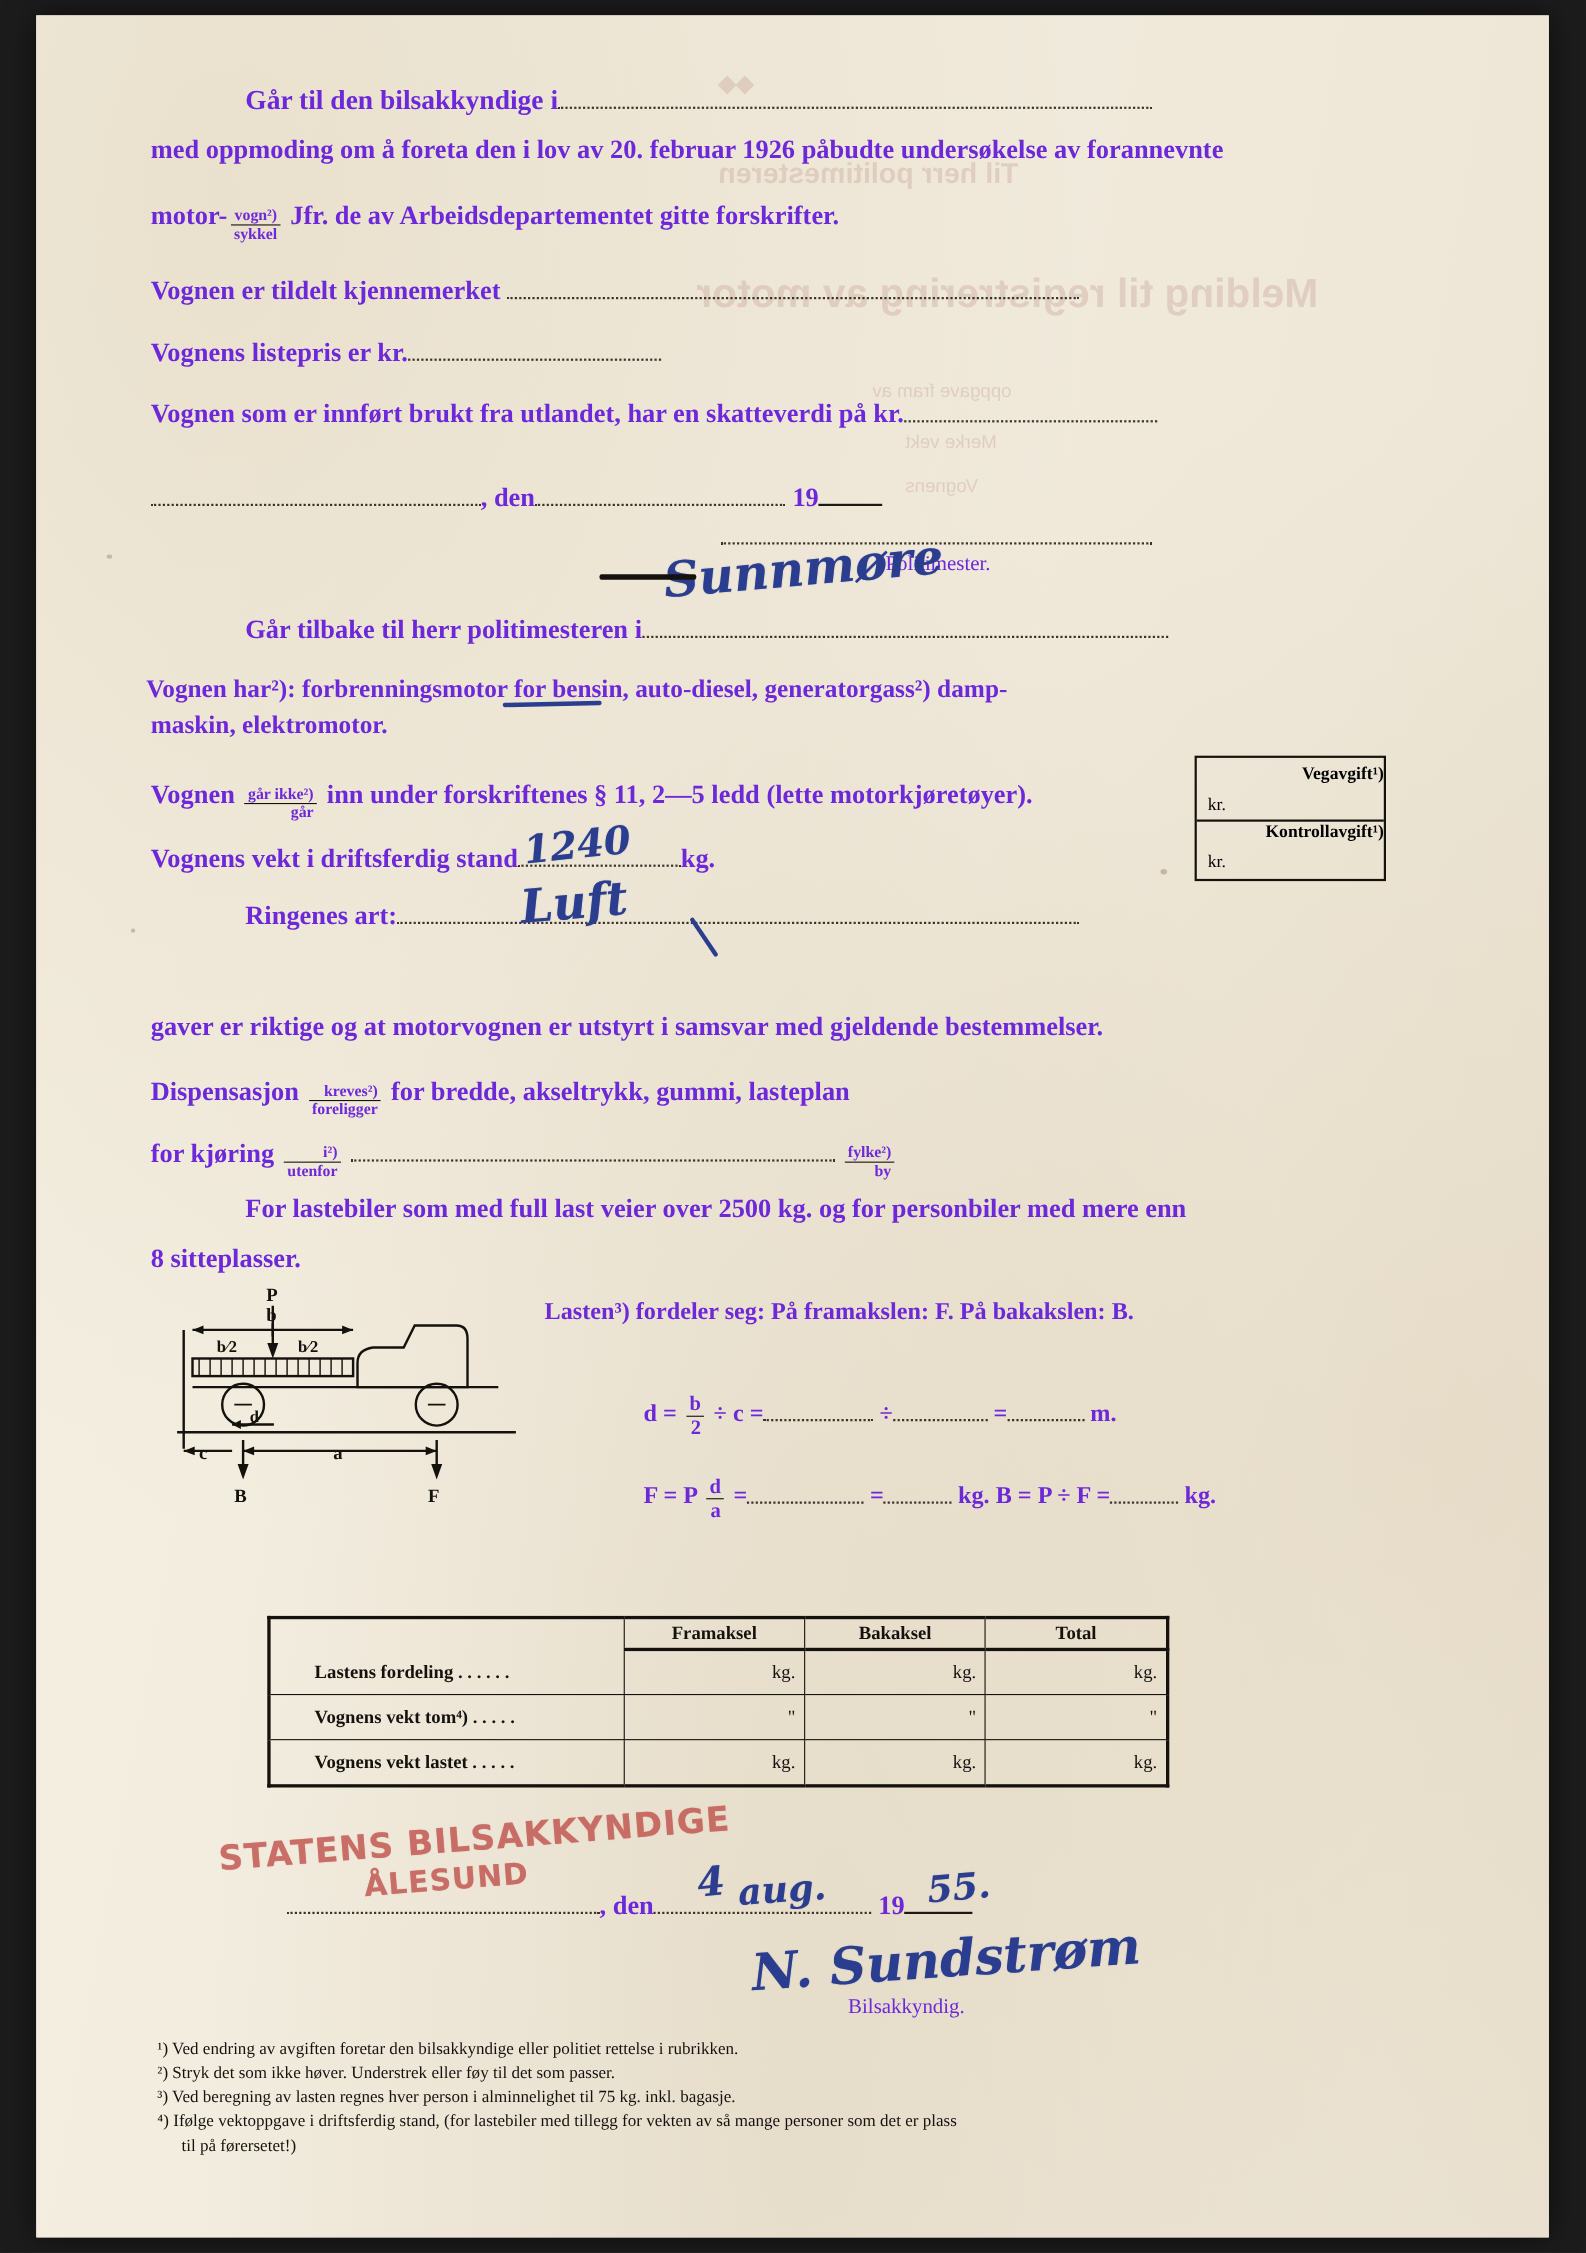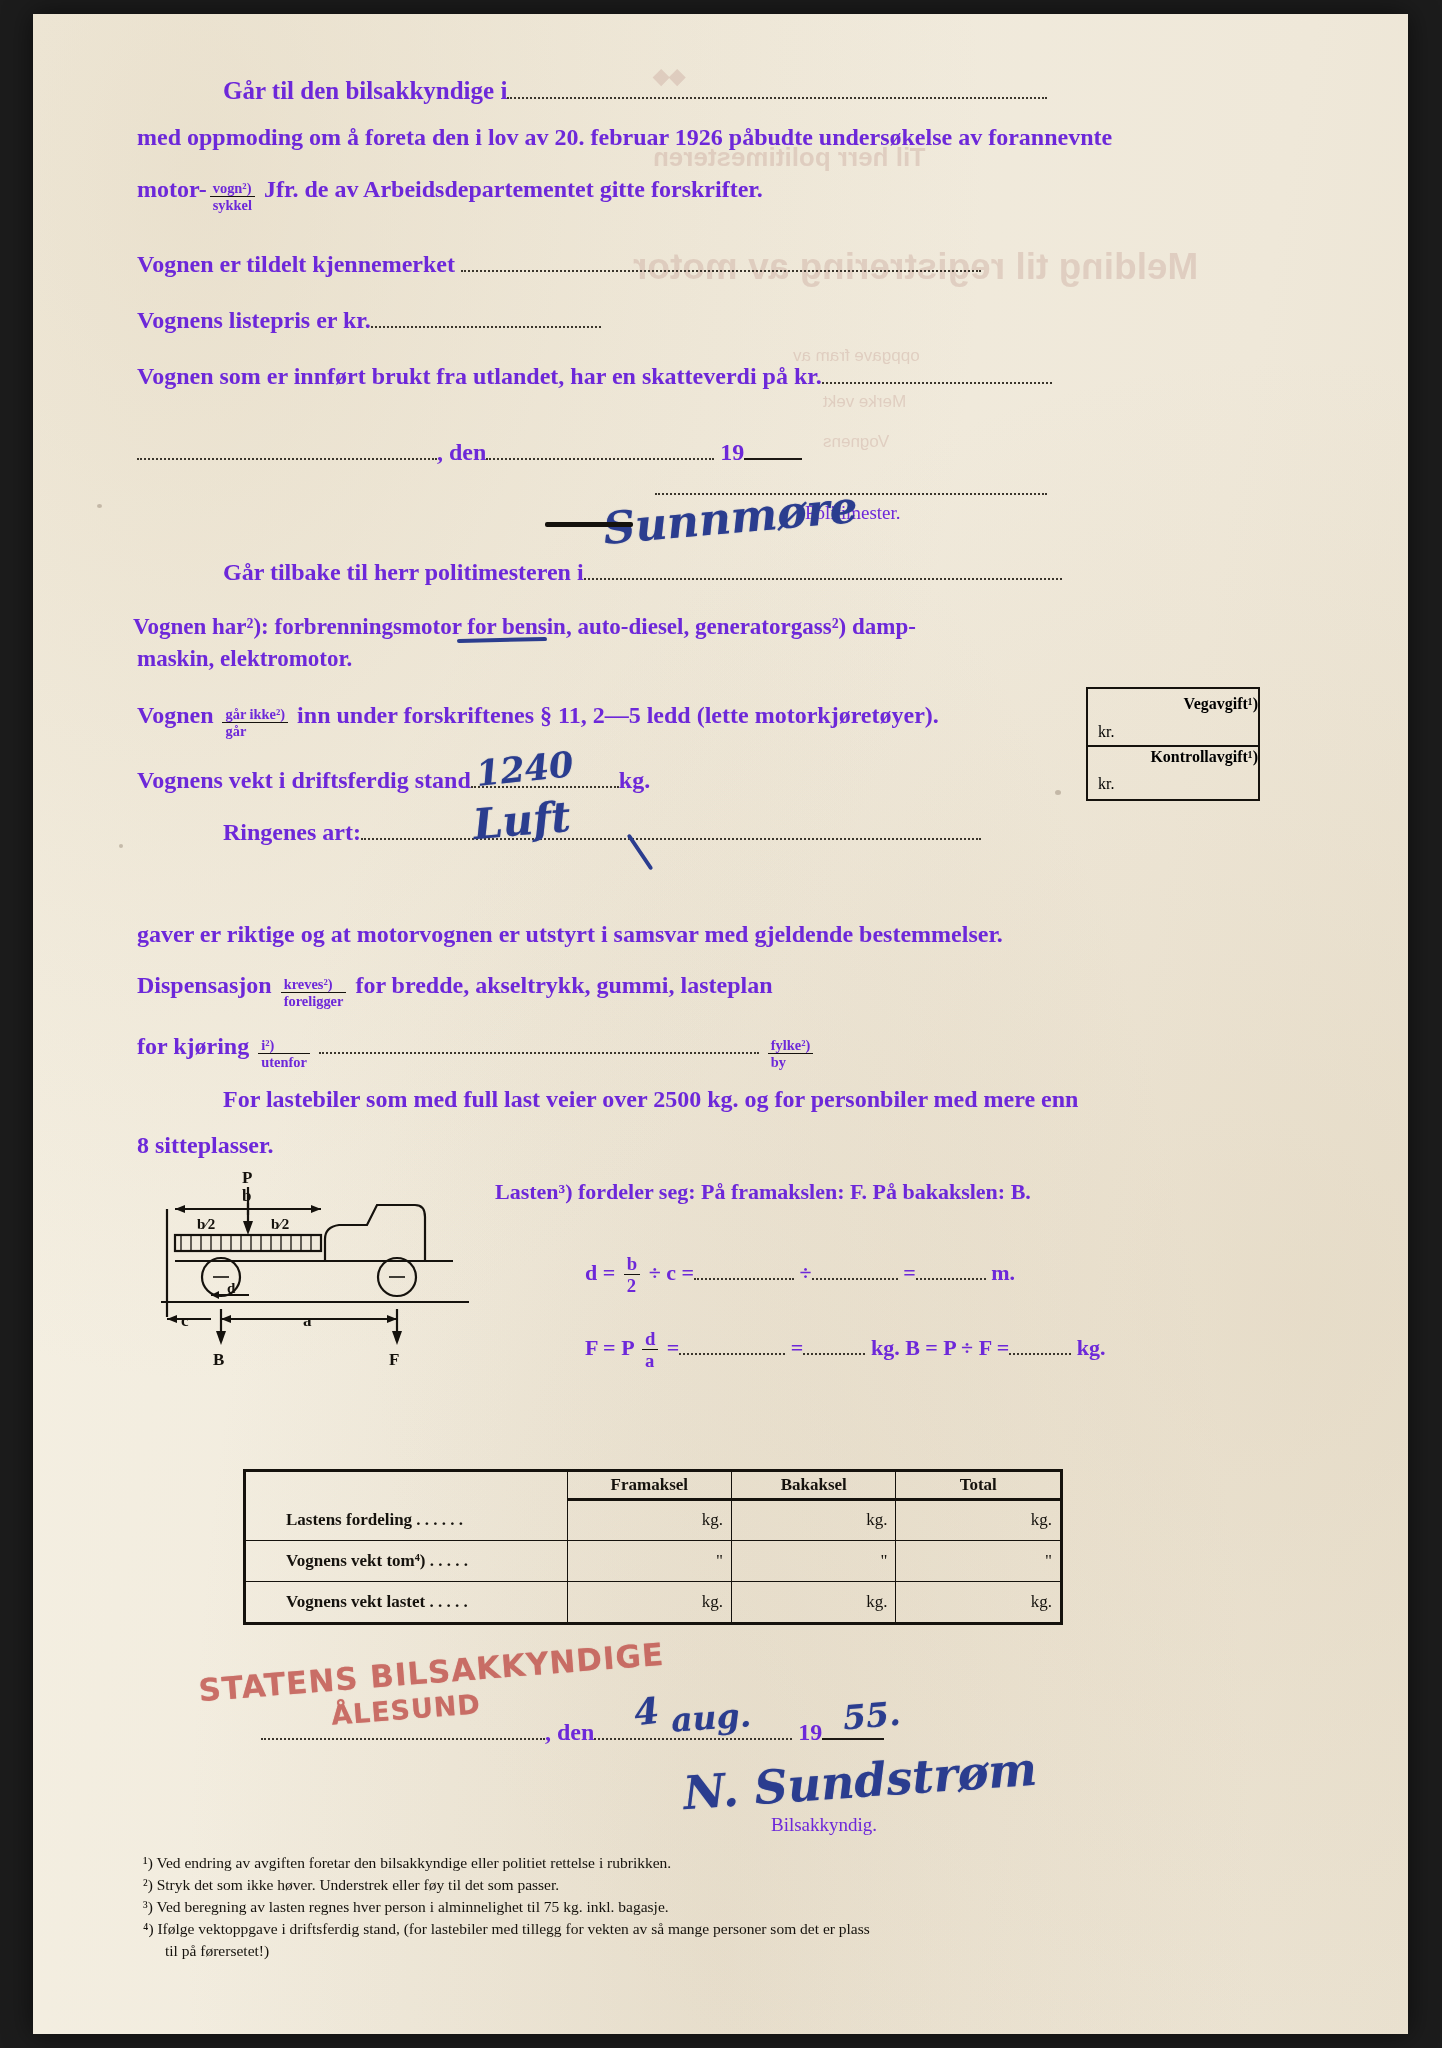--- a/index.html
+++ b/index.html
@@ -17,21 +17,21 @@
     pointer-events:none;}
   
   .ghost{position:absolute;pointer-events:none;color:#c9a79c;opacity:.40;
     font-family:"Liberation Sans",sans-serif;transform:scaleX(-1);white-space:nowrap;}
   .content{position:absolute;inset:0;}
   .ln{position:absolute;white-space:nowrap;color:#6d28d9;}
   .b{font-weight:bold;}
   .dots{display:inline-block;vertical-align:baseline;
     border-bottom:2px dotted #3a352c;height:1em;}
   .solid{display:inline-block;border-bottom:2px solid #1c1814;height:1em;}
-  .frac{display:inline-block;text-align:left;vertical-align:-0.55em;margin:0 3px;}
+  .frac{display:inline-block;text-align:right;vertical-align:-0.55em;margin:13px 3px;}
   .frac .num{display:block;font-size:.60em;line-height:1.05;border-bottom:1.5px solid #15120d;padding:0 3px;}
   .frac .den{display:block;font-size:.60em;line-height:1.15;padding:0 3px;}
   
   .ink{position:absolute;color:#2b3d8f;font-family:"DejaVu Serif",serif;
     font-style:italic;font-weight:bold;transform:rotate(-4deg);
     text-shadow:0 0 1px rgba(43,61,143,.5);pointer-events:none;}
   .inkline{position:absolute;background:#2b3d8f;height:3px;border-radius:2px;}
   
   .avgbox{position:absolute;border:2px solid #15120d;}
   .avgbox .hr{position:absolute;left:0;right:0;border-top:2px solid #15120d;}

